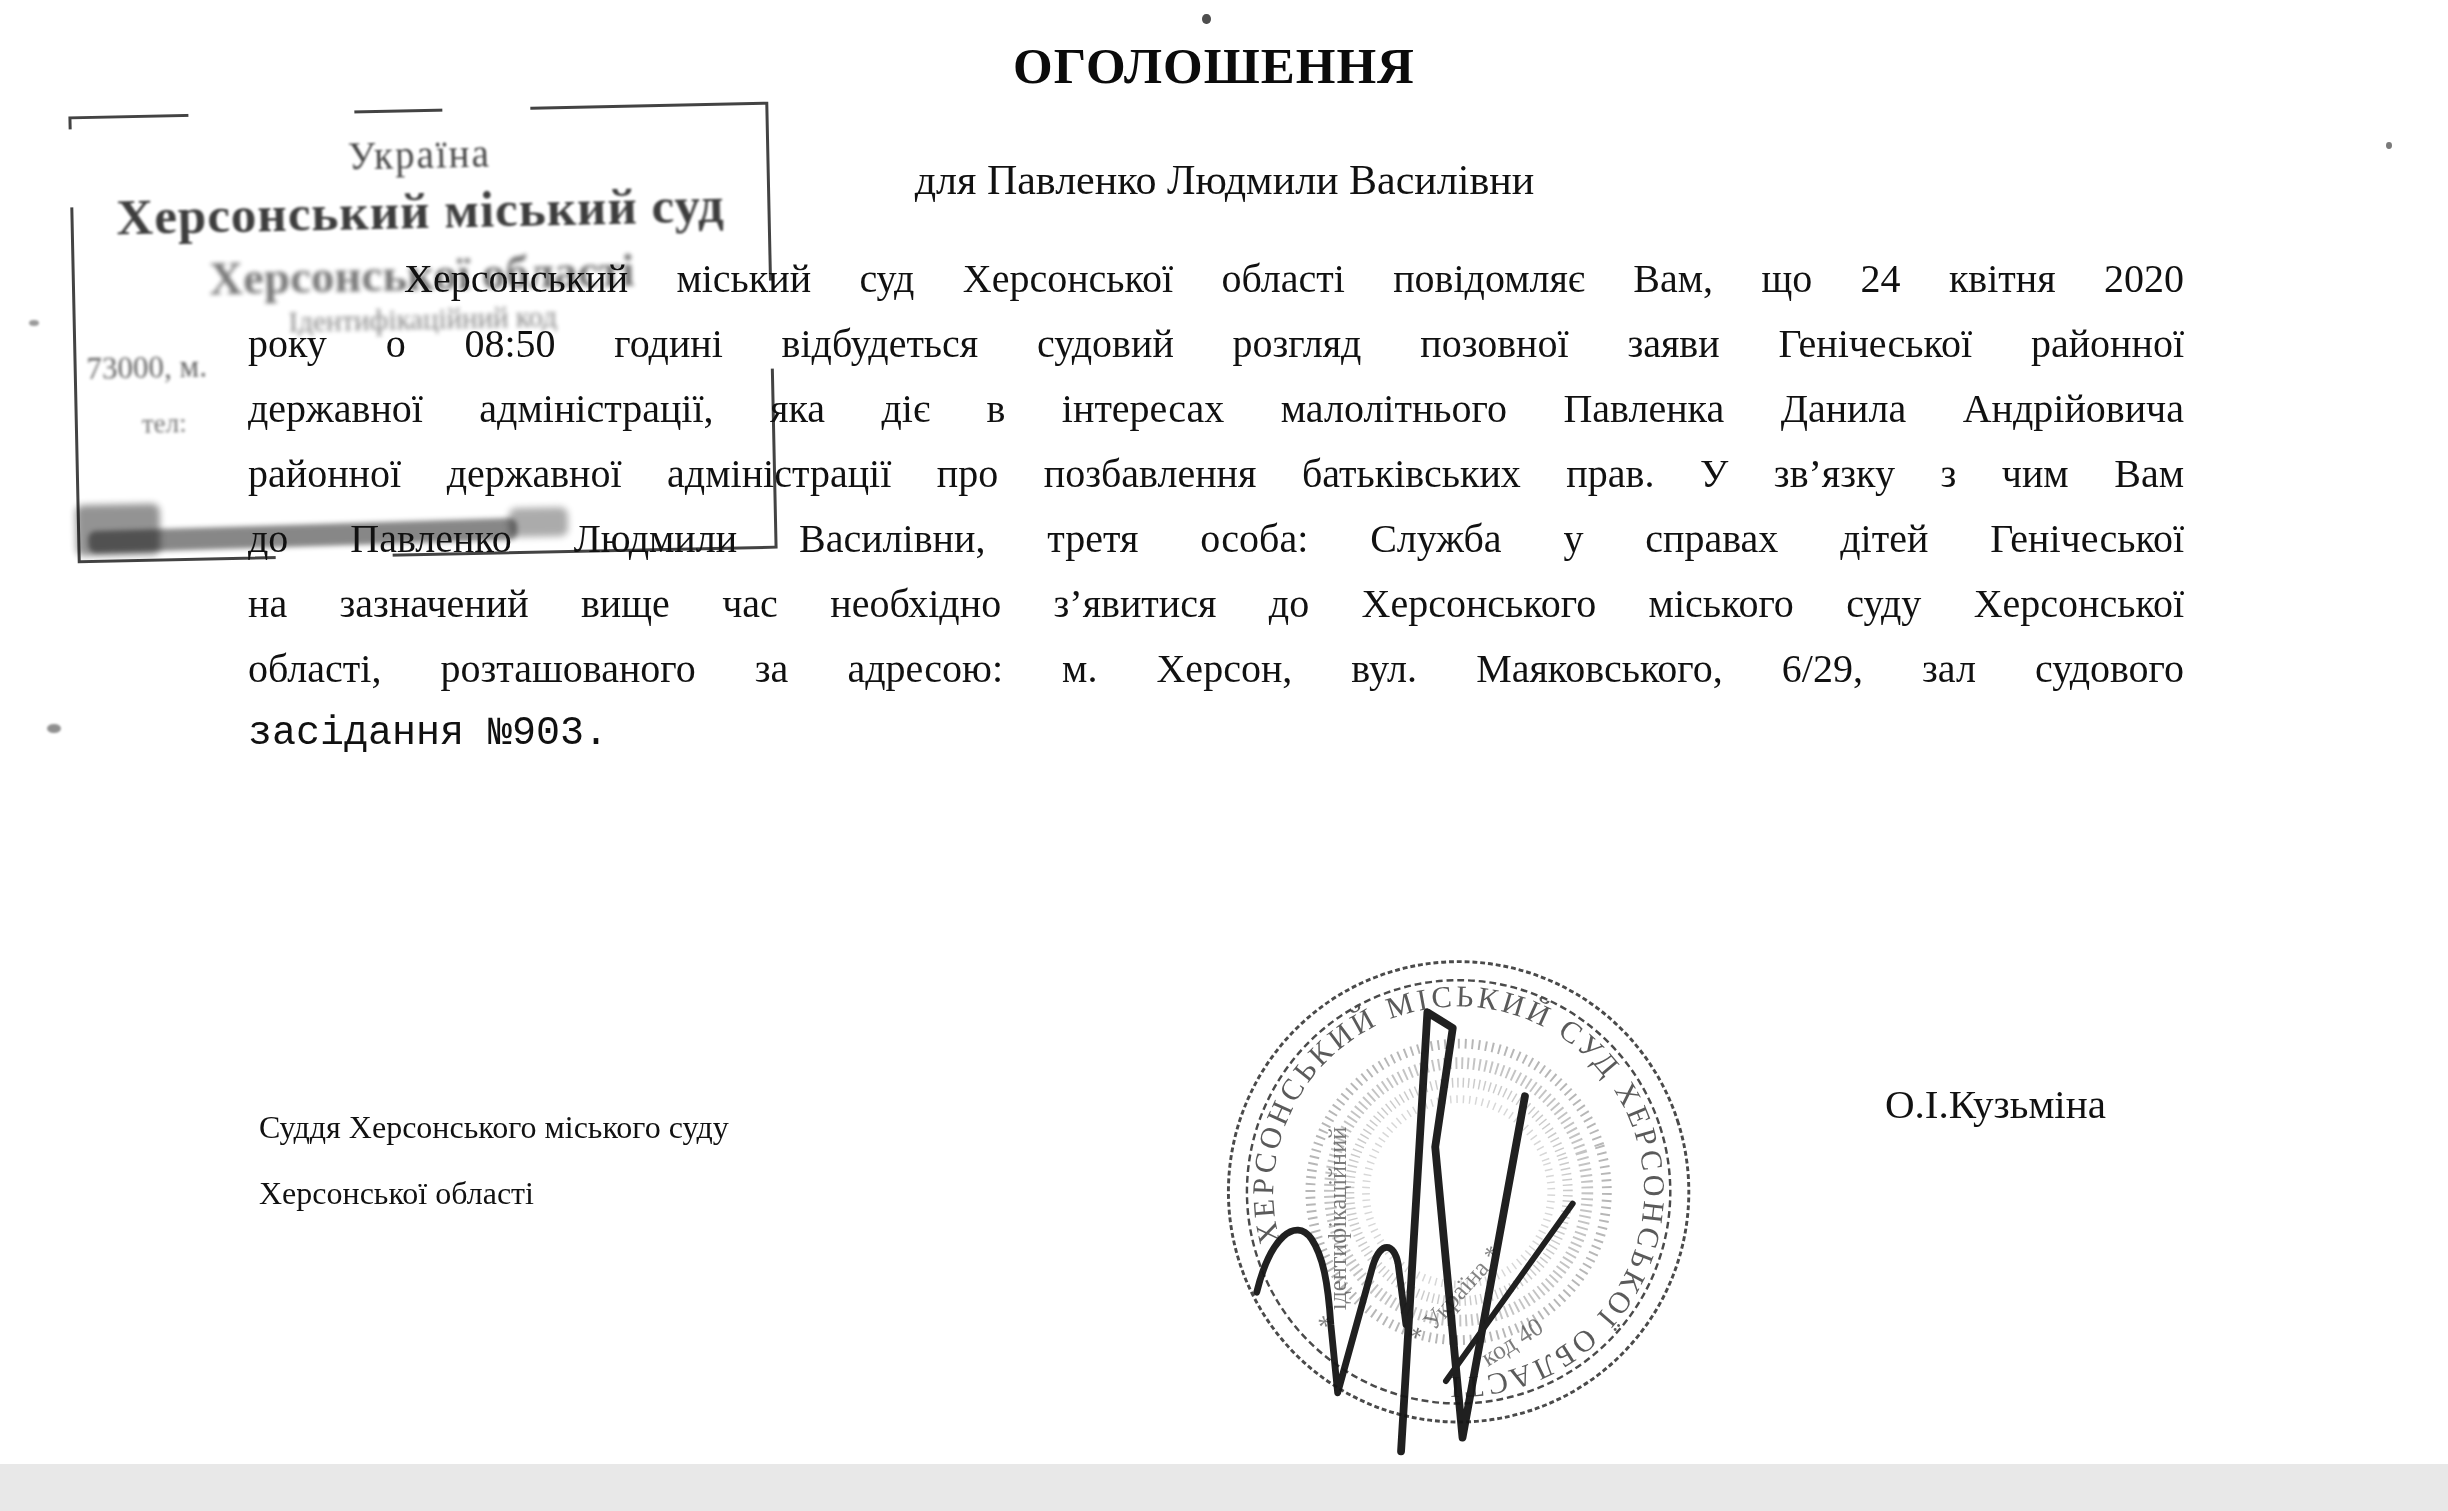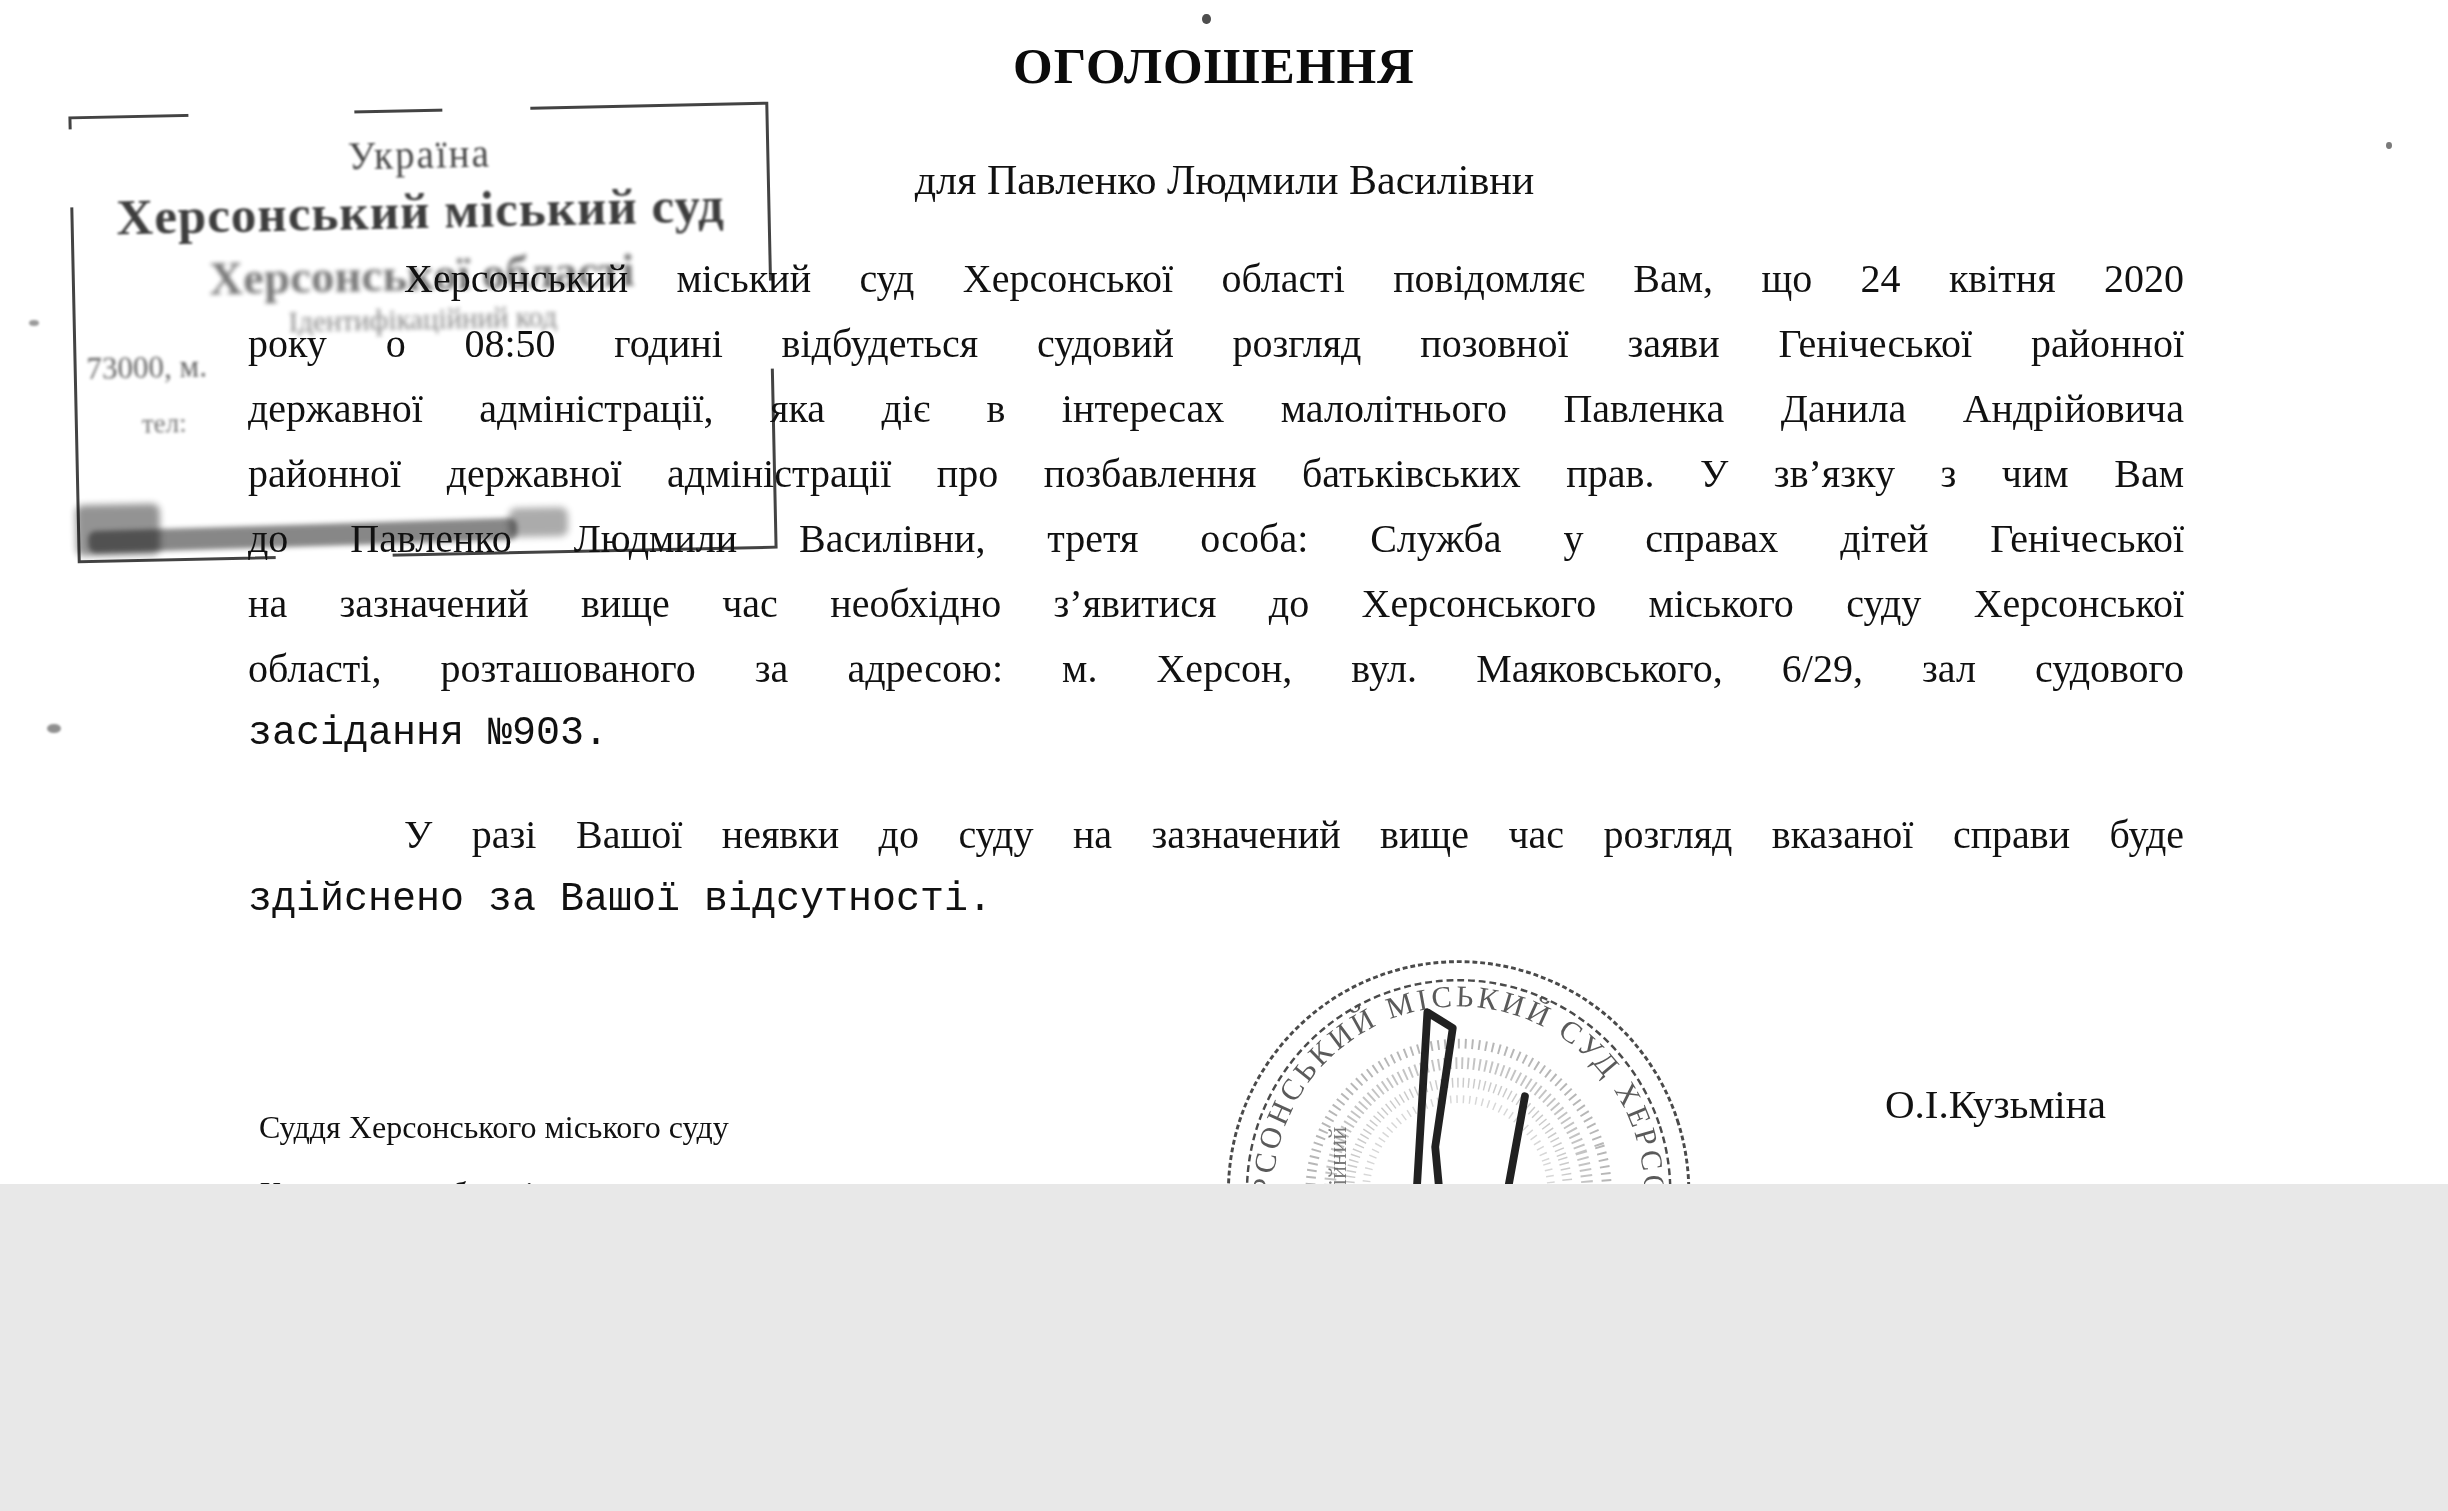--- a/index.html
+++ b/index.html
@@ -1,18 +1,18 @@
 <!DOCTYPE html>
 <html><head>
 <meta charset="utf-8">
 <style>
   html,body{margin:0;padding:0;background:#e8e8e8;}
   .page{
     position:relative;
-    width:2449px;height:1184px;
+    width:2449px;height:1464px;
     background:#ffffff;
     overflow:hidden;
     font-family:"Liberation Serif","DejaVu Serif",serif;
     color:#111;
   }
   
   .doc-title{
     position:absolute;top:37px;left:0;width:2428px;
     text-align:center;
     font-size:51px;font-weight:bold;letter-spacing:1px;
@@ -96,24 +96,20 @@
     <div class="jline first">Херсонський міський суд Херсонської області повідомляє Вам, що 24 квітня 2020</div>
     <div class="jline">року о 08:50 годині відбудеться судовий розгляд позовної заяви Генічеської районної</div>
     <div class="jline">державної адміністрації, яка діє в інтересах малолітнього Павленка Данила Андрійовича</div>
     <div class="jline">районної державної адміністрації про позбавлення батьківських прав. У зв’язку з чим Вам</div>
     <div class="jline">до Павленко Людмили Василівни, третя особа: Служба у справах дітей Генічеської</div>
     <div class="jline">на зазначений вище час необхідно з’явитися до Херсонського міського суду Херсонської</div>
     <div class="jline">області, розташованого за адресою: м. Херсон, вул. Маяковського, 6/29, зал судового</div>
     <div class="jline last">засідання №903.</div>
   </div>
 
-  <div class="body-block p2">
-    <div class="jline first">У разі Вашої неявки до суду на зазначений вище час розгляд вказаної справи буде</div>
-    <div class="jline last">здійснено за Вашої відсутності.</div>
-  </div>
 
   <div class="sig-role">
     <div>Суддя Херсонського міського суду</div>
     <div>Херсонської області</div>
   </div>
   <div class="sig-name">О.І.Кузьміна</div>
 
   <div class="seal-wrap">
     <svg width="566" height="556" viewBox="0 0 580 570">
       <g transform="rotate(-18 265 292)" opacity="0.85">

